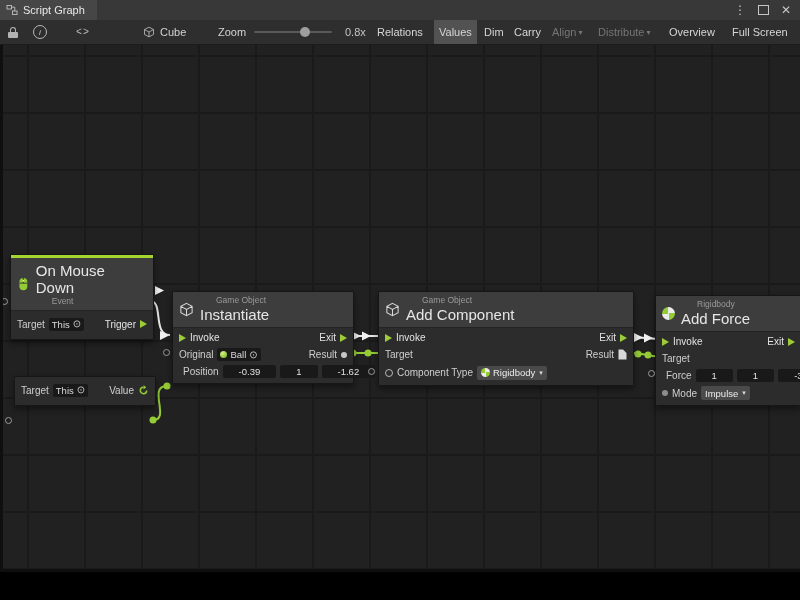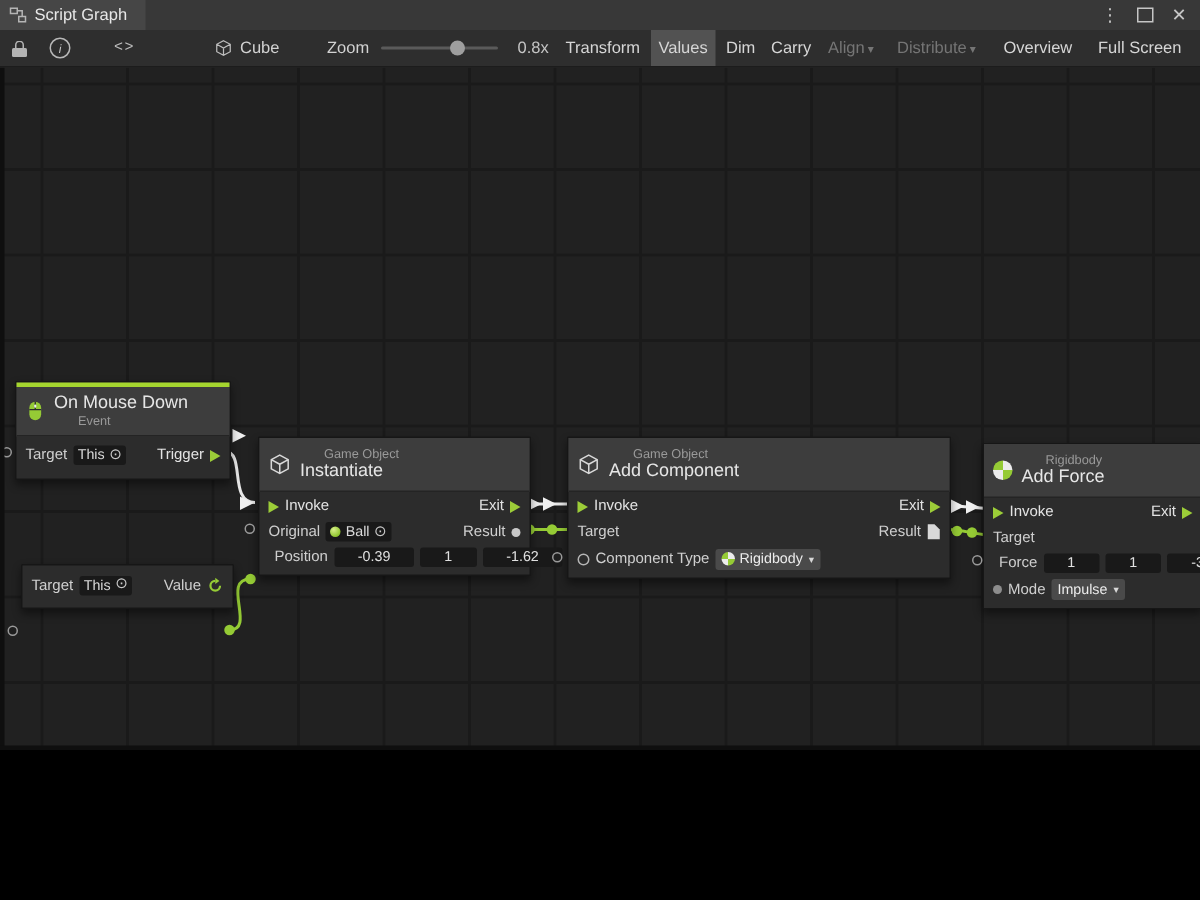--- a/index.html
+++ b/index.html
@@ -1,16 +1,16 @@
 <!DOCTYPE html>
 <html><head>
 <meta charset="utf-8">
 <style>
   html,body{margin:0;padding:0;background:#000;}
-  #app{position:relative;width:800px;height:500px;overflow:hidden;background:#b91c1c;
+  #app{position:relative;width:800px;height:572px;overflow:hidden;background:#b91c1c;
        font-family:"Liberation Sans",sans-serif;-webkit-font-smoothing:antialiased;}
 
   
   .titlebar{position:absolute;top:0;left:0;right:0;height:20px;background:#383838;
             border-bottom:1px solid #2a2a2a;display:flex;align-items:center;z-index:20;}
   .tab{height:20px;display:flex;align-items:center;gap:5px;padding:0 12px 0 6px;
        background:#464646;color:#e8e8e8;font-size:11px;}
   .win-controls{margin-left:auto;display:flex;align-items:center;gap:12px;padding-right:9px;color:#c6c6c6;}
   .win-controls .glyph{font-size:12px;line-height:1;cursor:default;}
   .max-box{width:9px;height:8px;border:1px solid #c6c6c6;display:inline-block;}
@@ -46,21 +46,21 @@
   .wires{position:absolute;top:0;left:0;width:800px;height:600px;z-index:4;pointer-events:none;}
 
   
   .node{position:absolute;background:#2c2c2c;border:1px solid #161616;border-radius:1px;
         box-shadow:0 3px 6px rgba(0,0,0,.45);z-index:6;color:#c9c9c9;}
   .stripe{height:3px;background:#a5d52f;}
   .nhead{background:#3d3d3d;border-bottom:1px solid #242424;display:flex;align-items:center;
          gap:6px;padding:4px 8px 4px 6px;min-height:28px;box-sizing:border-box;}
   .nhead .ttl-col{display:flex;flex-direction:column;line-height:1.15;}
   .surtitle{font-size:8.5px;color:#9a9a9a;margin-left:16px;}
-  .ntitle{font-size:12px;color:#e6e6e6;}
+  .ntitle{font-size:15px;color:#e6e6e6;}
   .nbody{padding:1px 0 3px 0;}
   .prow{height:17px;display:flex;align-items:center;padding:0 6px;font-size:10px;gap:4px;}
   .prow .spacer{flex:1;}
   .plabel{color:#cfcfcf;}
   .flow-label{color:#e3e3e3;}
   .tri{width:0;height:0;border-style:solid;border-width:4px 0 4px 7px;
        border-color:transparent transparent transparent #9ccd38;}
   .dot{width:7px;height:7px;border-radius:50%;display:inline-block;}
   .dot-green{background:#95cb35;}
   .dot-gray{background:#8d8d8d;}
@@ -127,21 +127,21 @@
     </div>
     <div class="titem" style="left:254px;">
       <div class="slider-track">
         <div class="slider-handle" style="left:46px;"></div>
       </div>
     </div>
     <div class="titem zoom-val" style="left:345px;">
       <span>0.8x</span>
     </div>
     <div class="titem tbtn" style="left:372px;">
-      <span>Transform</span>
+      <span>Relations</span>
     </div>
     <div class="titem tbtn active" style="left:434px;">
       <span>Values</span>
     </div>
     <div class="titem tbtn" style="left:479px;">
       <span>Dim</span>
     </div>
     <div class="titem tbtn" style="left:509px;">
       <span>Carry</span>
     </div>

